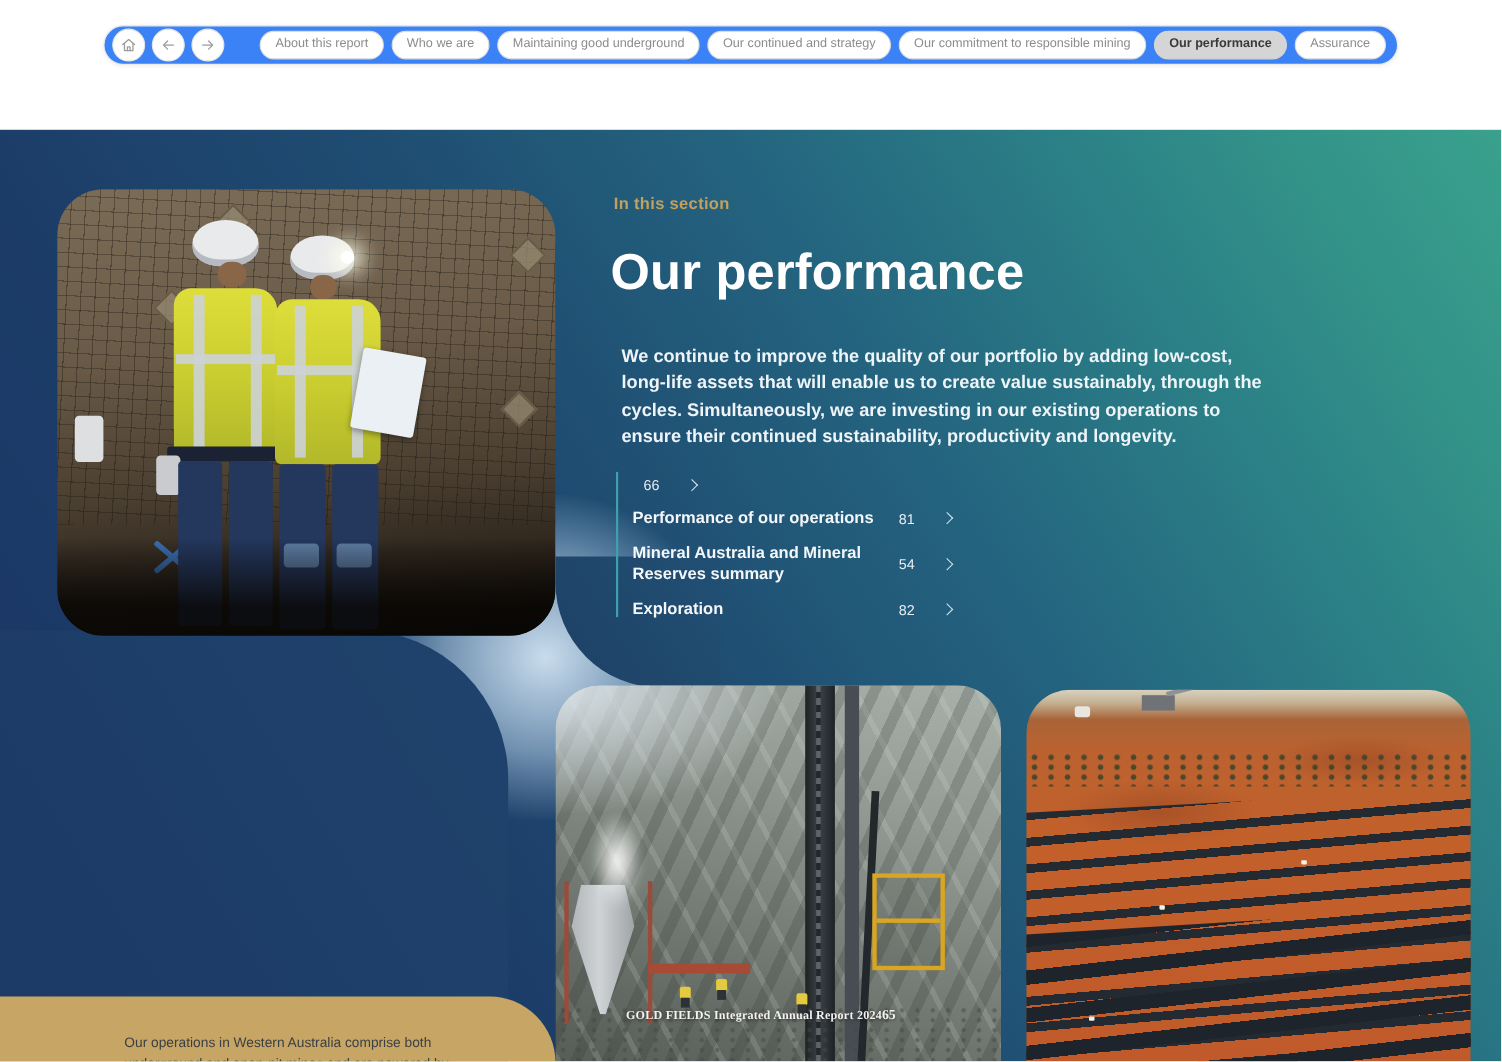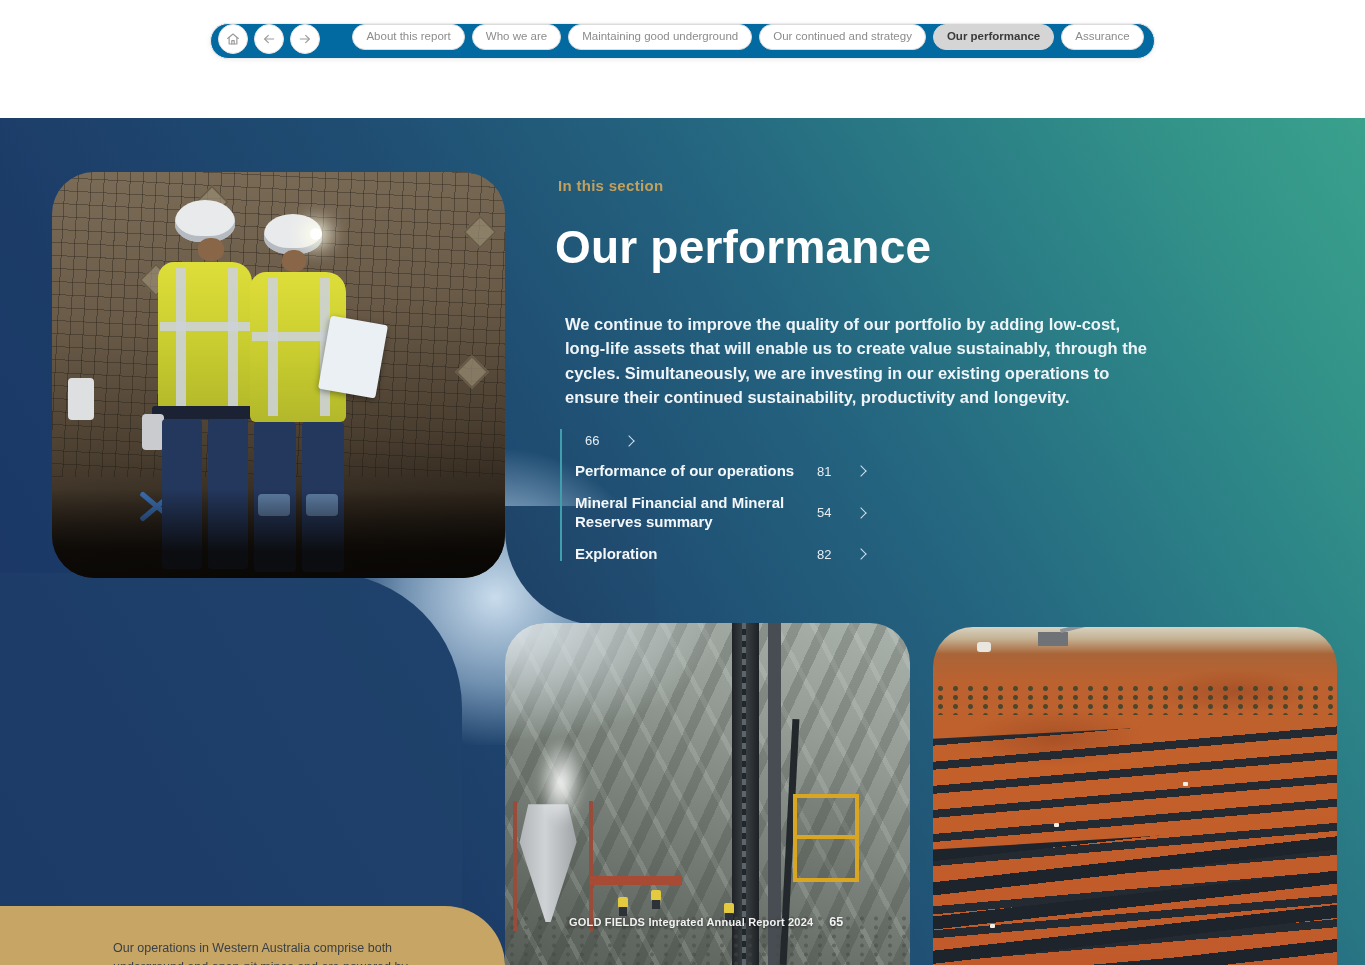--- a/index.html
+++ b/index.html
@@ -2,22 +2,22 @@
 <html><head>
 <meta charset="utf-8">
 <style>
   * { margin:0; padding:0; box-sizing:border-box; }
   html,body { background:#fff; }
   body { font-family:"Liberation Sans", sans-serif; }
   .stage { position:relative; width:1365px; height:965px; overflow:hidden; background:#fff; }
 
   
   .header { position:absolute; left:0; top:0; width:1365px; height:118px; background:#fff; display:flex; justify-content:center; }
-  .navbar { margin-top:23px; height:36px; display:flex; align-items:flex-start; gap:6px;
-            padding:0 10px 0 7px; background:#0369a1; border:1px solid #ececec; border-radius:19px;
+  .navbar { margin-top:23px; height:36px; display:flex; align-items:center; gap:6px;
+            padding:0 10px 0 7px; background:#3b82f6; border:1px solid #ececec; border-radius:19px;
             box-shadow:0 1px 5px rgba(0,0,0,.07); white-space:nowrap; }
   .navcircle { width:30px; height:30px; border-radius:50%; border:1px solid #e4e4e4; background:#fff;
                display:flex; align-items:center; justify-content:center; cursor:pointer; flex:none; }
   .navcircle svg { width:16px; height:16px; stroke:#9c9c9c; fill:none; stroke-width:1.8; stroke-linecap:round; stroke-linejoin:round; }
   .pills { display:flex; align-items:center; gap:7px; margin-left:26px; }
   .pill { font-size:11.5px; color:#8c8c8c; border:1px solid #dcdcdc; background:#fff; border-radius:14px;
           padding:6px 13px; cursor:pointer; line-height:1; }
   .pill.active { background:#d5d5d5; border-color:#d5d5d5; color:#3a3a3a; font-weight:bold; }
 
   
@@ -81,22 +81,22 @@
                 clip-path:polygon(18% 0,82% 0,96% 32%,54% 100%,46% 100%,4% 32%); }
   .dr-frame { position:absolute; left:2%; top:52%; width:80px; height:130px; border-left:4px solid #9a4c3a; border-right:4px solid #9a4c3a; }
   .dr-platform { position:absolute; left:21%; top:74%; width:92px; height:9px; background:#a84b35; }
   .dr-smoke { position:absolute; left:8%; top:34%; width:48px; height:88px; border-radius:50%;
               background:radial-gradient(ellipse at center, rgba(255,255,255,.95), rgba(255,255,255,0) 70%); filter:blur(4px); }
   .dr-ground { position:absolute; left:0; right:0; bottom:0; height:15%;
                background:linear-gradient(180deg,#b6b9b1,#a0a39b);
                background-image:radial-gradient(circle, rgba(70,72,66,.5) 1.5px, transparent 2.5px); background-size:14px 9px; }
   .dr-worker { position:absolute; width:10px; height:11px; background:#e4ca3e; border-radius:2px; }
   .dr-worker:after { content:""; position:absolute; left:1px; top:10px; width:8px; height:9px; background:#2d3238; }
-  .page-footer { position:absolute; left:64px; top:292px; display:flex; align-items:baseline; gap:16px;
-                 color:#f2f2f2; text-shadow:0 1px 3px rgba(0,0,0,.5); }
+  .page-footer { position:absolute; left:64px; top:292px; display:flex; align-items:baseline; gap:0;
+                 color:#f2f2f2; text-shadow:0 1px 3px rgba(0,0,0,.5);font-family:Liberation Serif, serif; }
   .pf-report { font-size:11px; font-weight:bold; letter-spacing:.2px; }
   .pf-page { font-size:12.5px; font-weight:bold; }
 
   
   .photo-solar { position:absolute; left:933px; top:509px; width:404px; height:338px; border-radius:40px 40px 0 0; overflow:hidden; }
   .so-ground { position:absolute; inset:0;
                background:linear-gradient(180deg,#d8d2c0 0%,#c4b193 3.5%,#a96438 8%,#bb6230 16%,#c3602a 42%,#c05a2a 100%); }
   .so-patch { position:absolute; border-radius:50%; background:radial-gradient(ellipse, rgba(150,70,35,.55), rgba(150,70,35,0) 70%); }
   .so-scrub { position:absolute; left:0; right:0; top:17%; height:9%;
               background-image:radial-gradient(circle, rgba(56,66,44,.85) 2px, transparent 3px); background-size:15px 9px; }
@@ -137,20 +137,21 @@
         <svg viewBox="0 0 24 24">
           <path d="M5 12 H18"></path>
             <path d="M13 6.5 L18.5 12 L13 17.5"></path>
         </svg>
       </div>
       <div class="pills">
           <div class="pill">About this report</div>
           <div class="pill">Who we are</div>
           <div class="pill">Maintaining good underground</div>
           <div class="pill">Our continued and strategy</div>
+          <div class="pill">Our commitment to responsible mining</div>
           <div class="pill active">Our performance</div>
           <div class="pill">Assurance</div>
         </div>
     </div>
   </div>
 
   <div class="main">
 
     <div class="glow"></div>
     <div class="panel-corner"></div>
@@ -206,21 +207,21 @@
         <div class="c-row">
     <div class="c-page">66</div>
     <span class="c-chev"></span>
   </div>
         <div class="c-row">
     <div class="c-label">Performance of our operations</div>
     <div class="c-page">81</div>
     <span class="c-chev"></span>
   </div>
         <div class="c-row">
-    <div class="c-label">Mineral Financial and Mineral Reserves summary</div>
+    <div class="c-label">Mineral Australia and Mineral Reserves summary</div>
     <div class="c-page">54</div>
     <span class="c-chev"></span>
   </div>
         <div class="c-row">
     <div class="c-label">Exploration</div>
     <div class="c-page">82</div>
     <span class="c-chev"></span>
   </div>
       </div>
 

